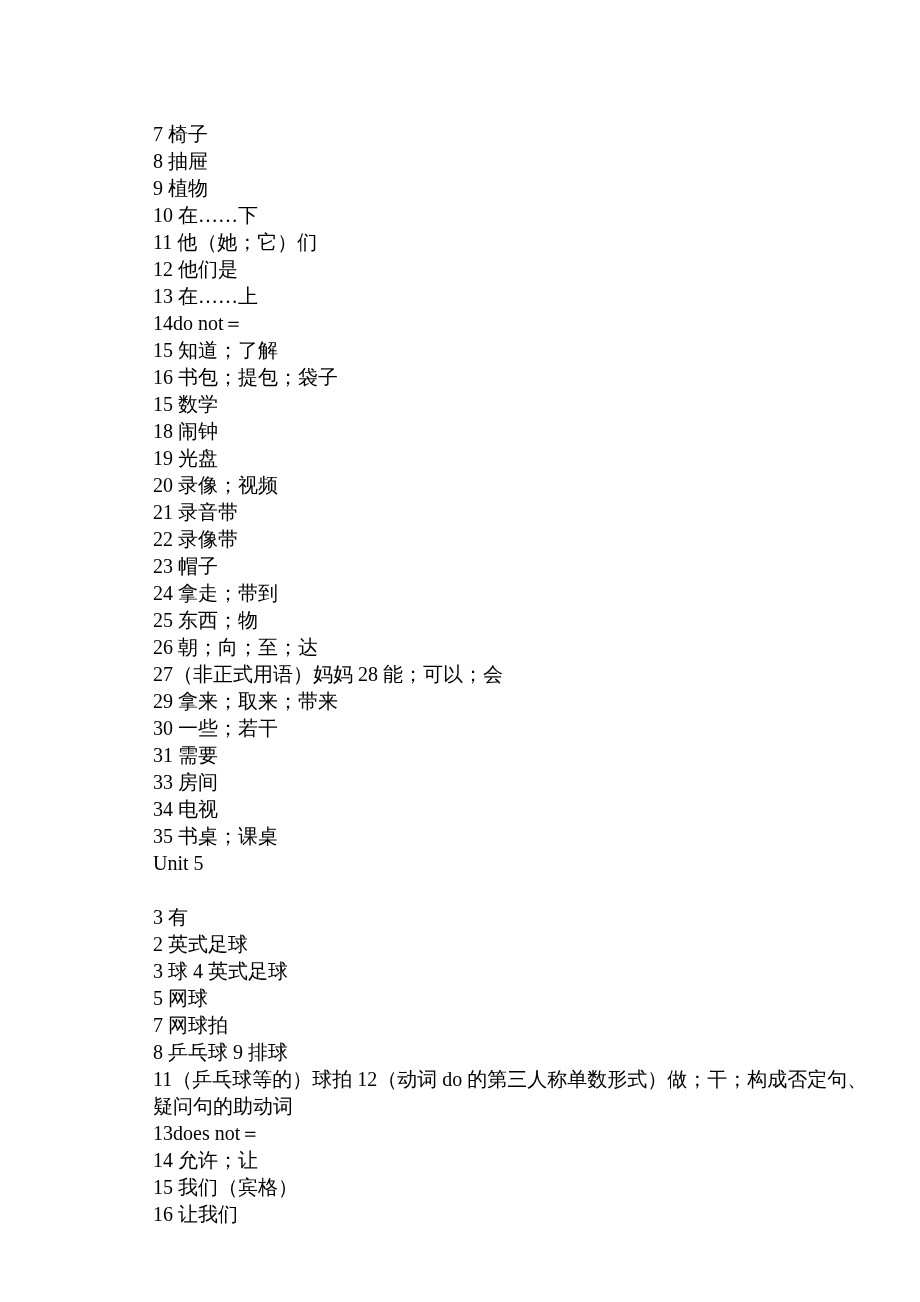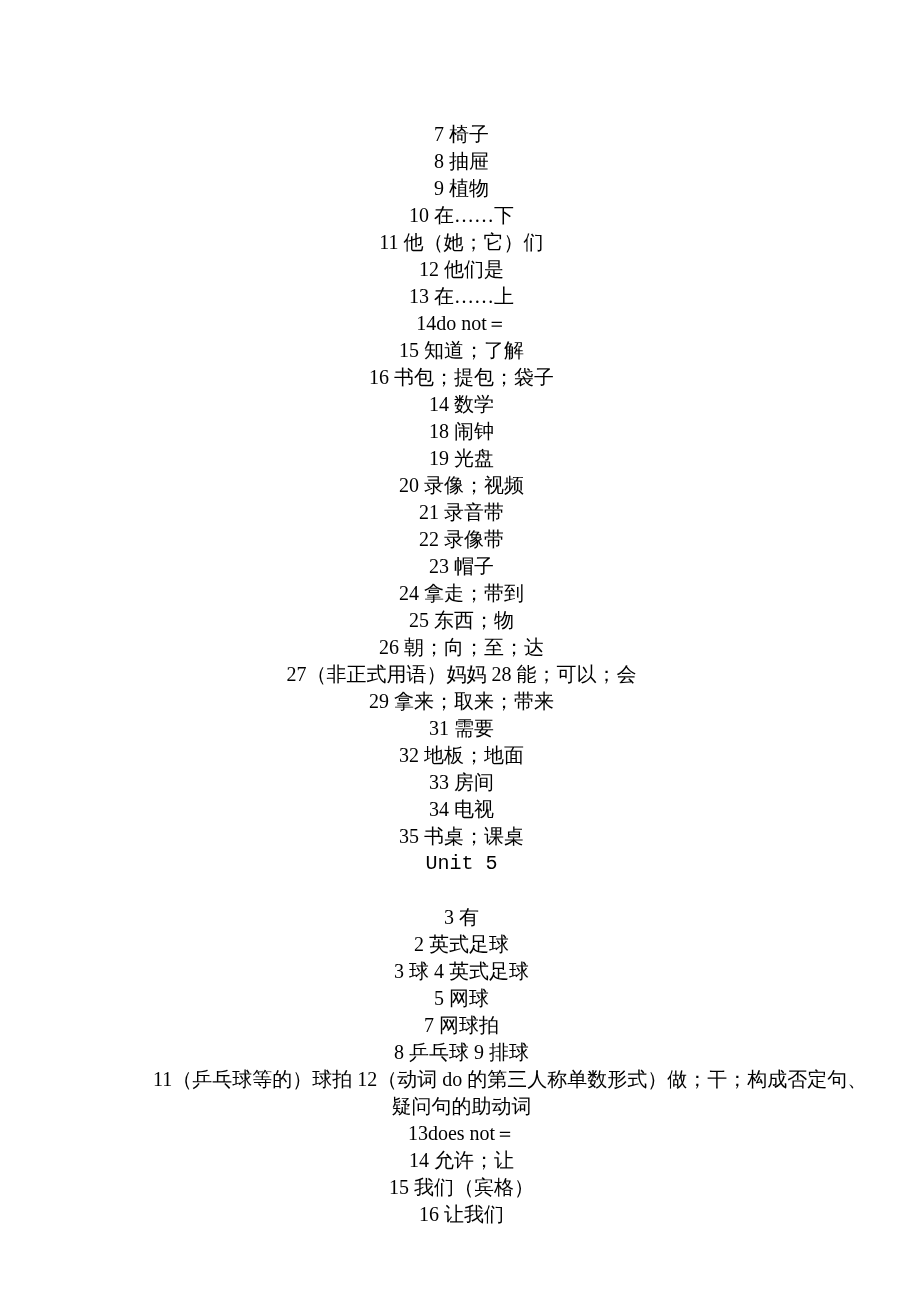--- a/index.html
+++ b/index.html
@@ -6,52 +6,52 @@
   body {
     width: 920px;
     height: 1302px;
     background: #ffffff;
     font-family: "SimSun", "宋体", serif;
     font-size: 20px;
     color: #000000;
     line-height: 1.35;
     padding: 121px 150px 0 153px;
   }
-  .line { white-space: pre; text-align: center; }
-  .mono { font-family: Liberation Mono, monospace; }
+  .line { white-space: pre; }
+  .mono { font-family: Liberation Serif, serif; }
   .blank { height: 27px; }
 </style>
 </head>
 <body>
 
 <div id="content">
     <div class="line">7 椅子</div>
     <div class="line">8 抽屉</div>
     <div class="line">9 植物</div>
     <div class="line">10 在……下</div>
     <div class="line">11 他（她；它）们</div>
     <div class="line">12 他们是</div>
     <div class="line">13 在……上</div>
     <div class="line">14do not＝</div>
     <div class="line">15 知道；了解</div>
     <div class="line">16 书包；提包；袋子</div>
-    <div class="line">14 数学</div>
+    <div class="line">15 数学</div>
     <div class="line">18 闹钟</div>
     <div class="line">19 光盘</div>
     <div class="line">20 录像；视频</div>
     <div class="line">21 录音带</div>
     <div class="line">22 录像带</div>
     <div class="line">23 帽子</div>
     <div class="line">24 拿走；带到</div>
     <div class="line">25 东西；物</div>
     <div class="line">26 朝；向；至；达</div>
     <div class="line">27（非正式用语）妈妈 28 能；可以；会</div>
     <div class="line">29 拿来；取来；带来</div>
+    <div class="line">30 一些；若干</div>
     <div class="line">31 需要</div>
-    <div class="line">32 地板；地面</div>
     <div class="line">33 房间</div>
     <div class="line">34 电视</div>
     <div class="line">35 书桌；课桌</div>
     <div class="line mono">Unit 5</div>
     <div class="blank"></div>
     <div class="line">3 有</div>
     <div class="line">2 英式足球</div>
     <div class="line">3 球 4 英式足球</div>
     <div class="line">5 网球</div>
     <div class="line">7 网球拍</div>

